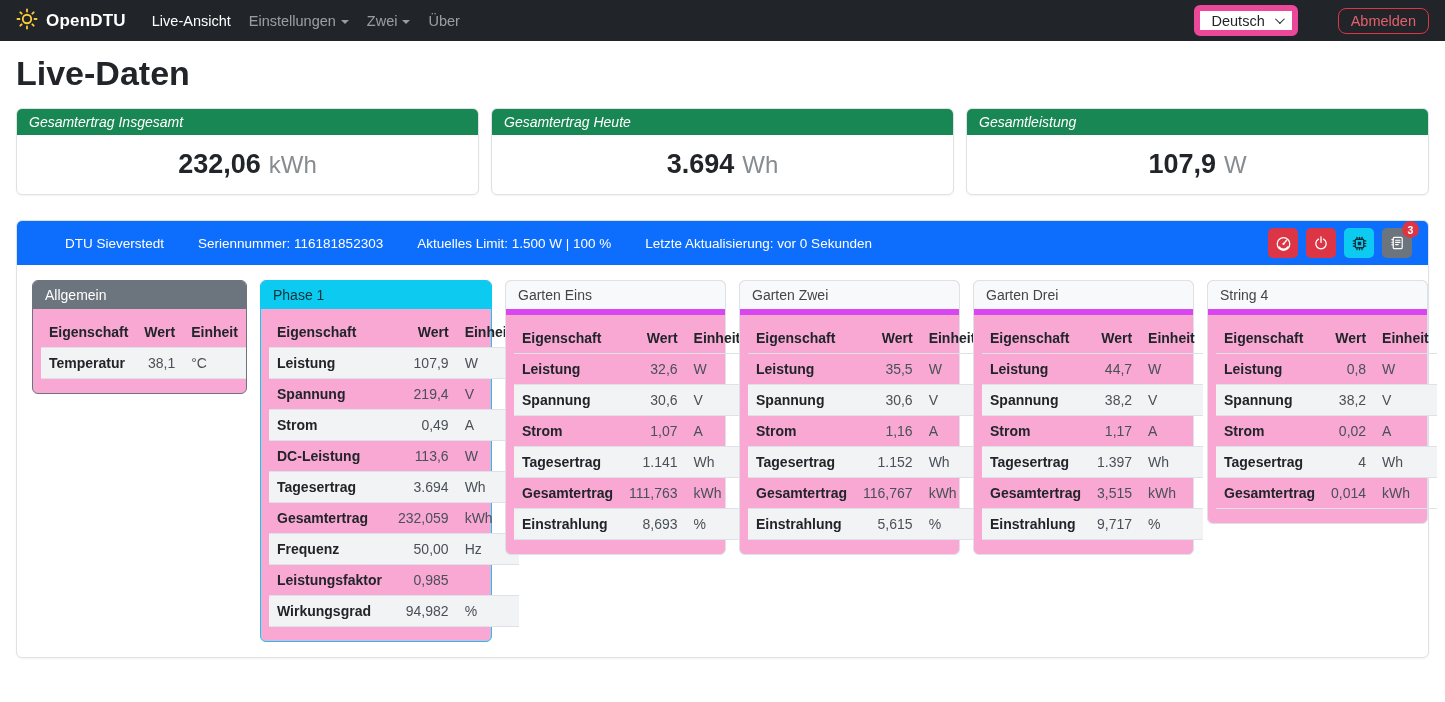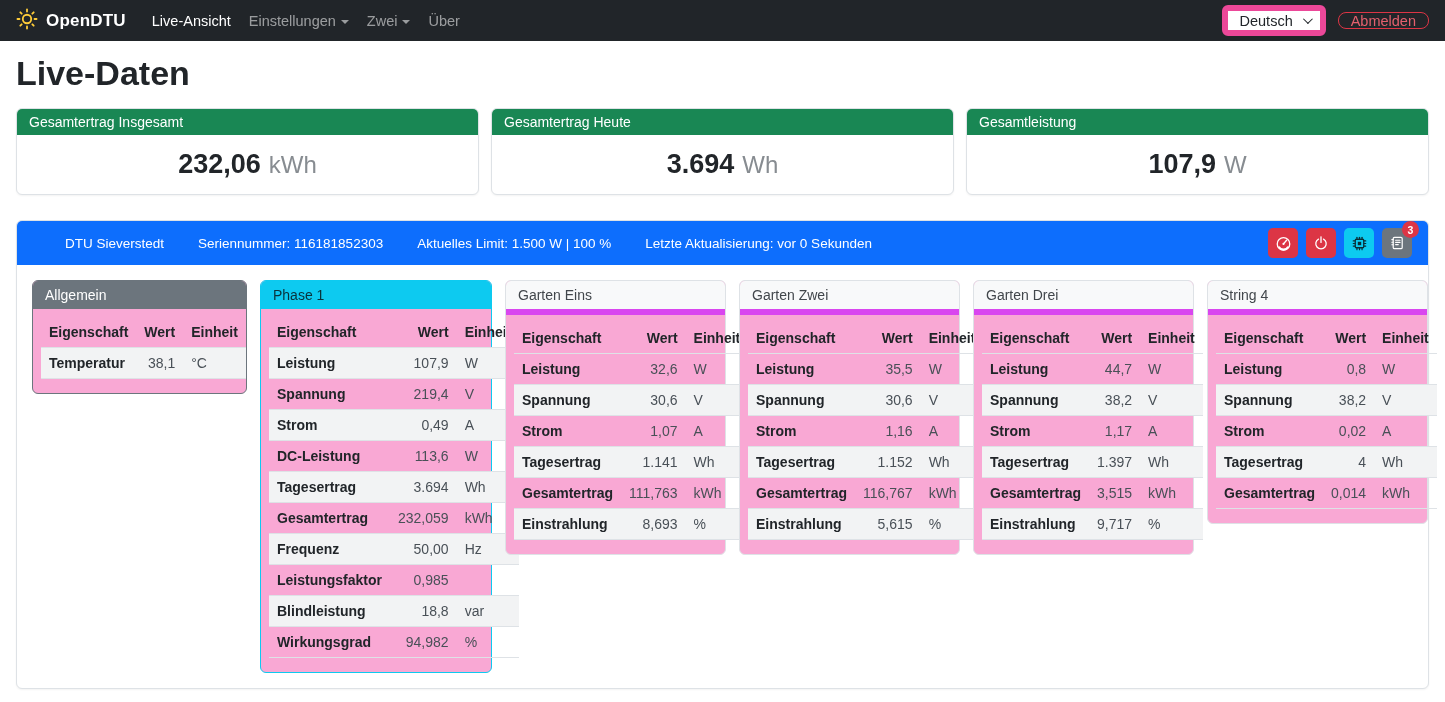--- a/index.html
+++ b/index.html
@@ -35,37 +35,38 @@
     background:#fff; border:6px solid #ec4899; border-radius:6px;
     height:31px; padding:0 10px 0 12px; display:flex; align-items:center; gap:10px;
     font-size:14.5px; color:#212529; cursor:pointer;
   }
   .select-chevron {
     width:7px; height:7px; border-right:1.6px solid #212529; border-bottom:1.6px solid #212529;
     transform:rotate(45deg) translateY(-2px); display:inline-block;
   }
   .logout-btn {
     background:transparent; border:1px solid var(--danger); color:#e4606d;
-    border-radius:8px; height:17px; padding:0 12px; font-size:14.5px;
-    font-family:inherit; cursor:pointer;
+    border-radius:8px; height:26px; padding:0 12px; font-size:14.5px;
+    font-family:inherit; cursor:pointer;margin-left:28px;
   }
 
   
   .container { padding:0 16px; }
   .page-title { font-size:34px; font-weight:600; margin:13px 0 15px; color:#212529; }
 
   
   .summary-row { display:flex; gap:12px; }
   .summary-card {
     flex:1; border:1px solid #dee2e6; border-radius:6px; background:#fff;
     box-shadow:0 1px 2px rgba(0,0,0,.05); overflow:hidden;
   }
   .summary-card-header {
     background:var(--success); color:#fff; font-size:14px;
     padding:5px 12px;
+    font-style:italic;
   }
   .summary-card-body {
     height:59px; display:flex; align-items:center; justify-content:center; gap:8px;
   }
   .summary-value { font-size:27px; font-weight:600; color:#212529; }
   .summary-unit { font-size:24px; color:#878c91; }
 
   
   .inverter-card {
     margin-top:25px; border:1px solid #dee2e6; border-radius:6px; background:#fff;
@@ -339,25 +340,20 @@
                   <th class="cell-prop">Frequenz</th>
                   <td class="cell-val">50,00</td>
                   <td class="cell-unit">Hz</td>
                 </tr>
                 <tr>
                   <th class="cell-prop">Leistungsfaktor</th>
                   <td class="cell-val">0,985</td>
                   <td class="cell-unit"></td>
                 </tr>
                 <tr>
-                  <th class="cell-prop">Blindleistung</th>
-                  <td class="cell-val">18,8</td>
-                  <td class="cell-unit">var</td>
-                </tr>
-                <tr>
                   <th class="cell-prop">Wirkungsgrad</th>
                   <td class="cell-val">94,982</td>
                   <td class="cell-unit">%</td>
                 </tr>
               </tbody>
       </table>
     </div>
   </section>
 
   <section class="panel panel-light">

